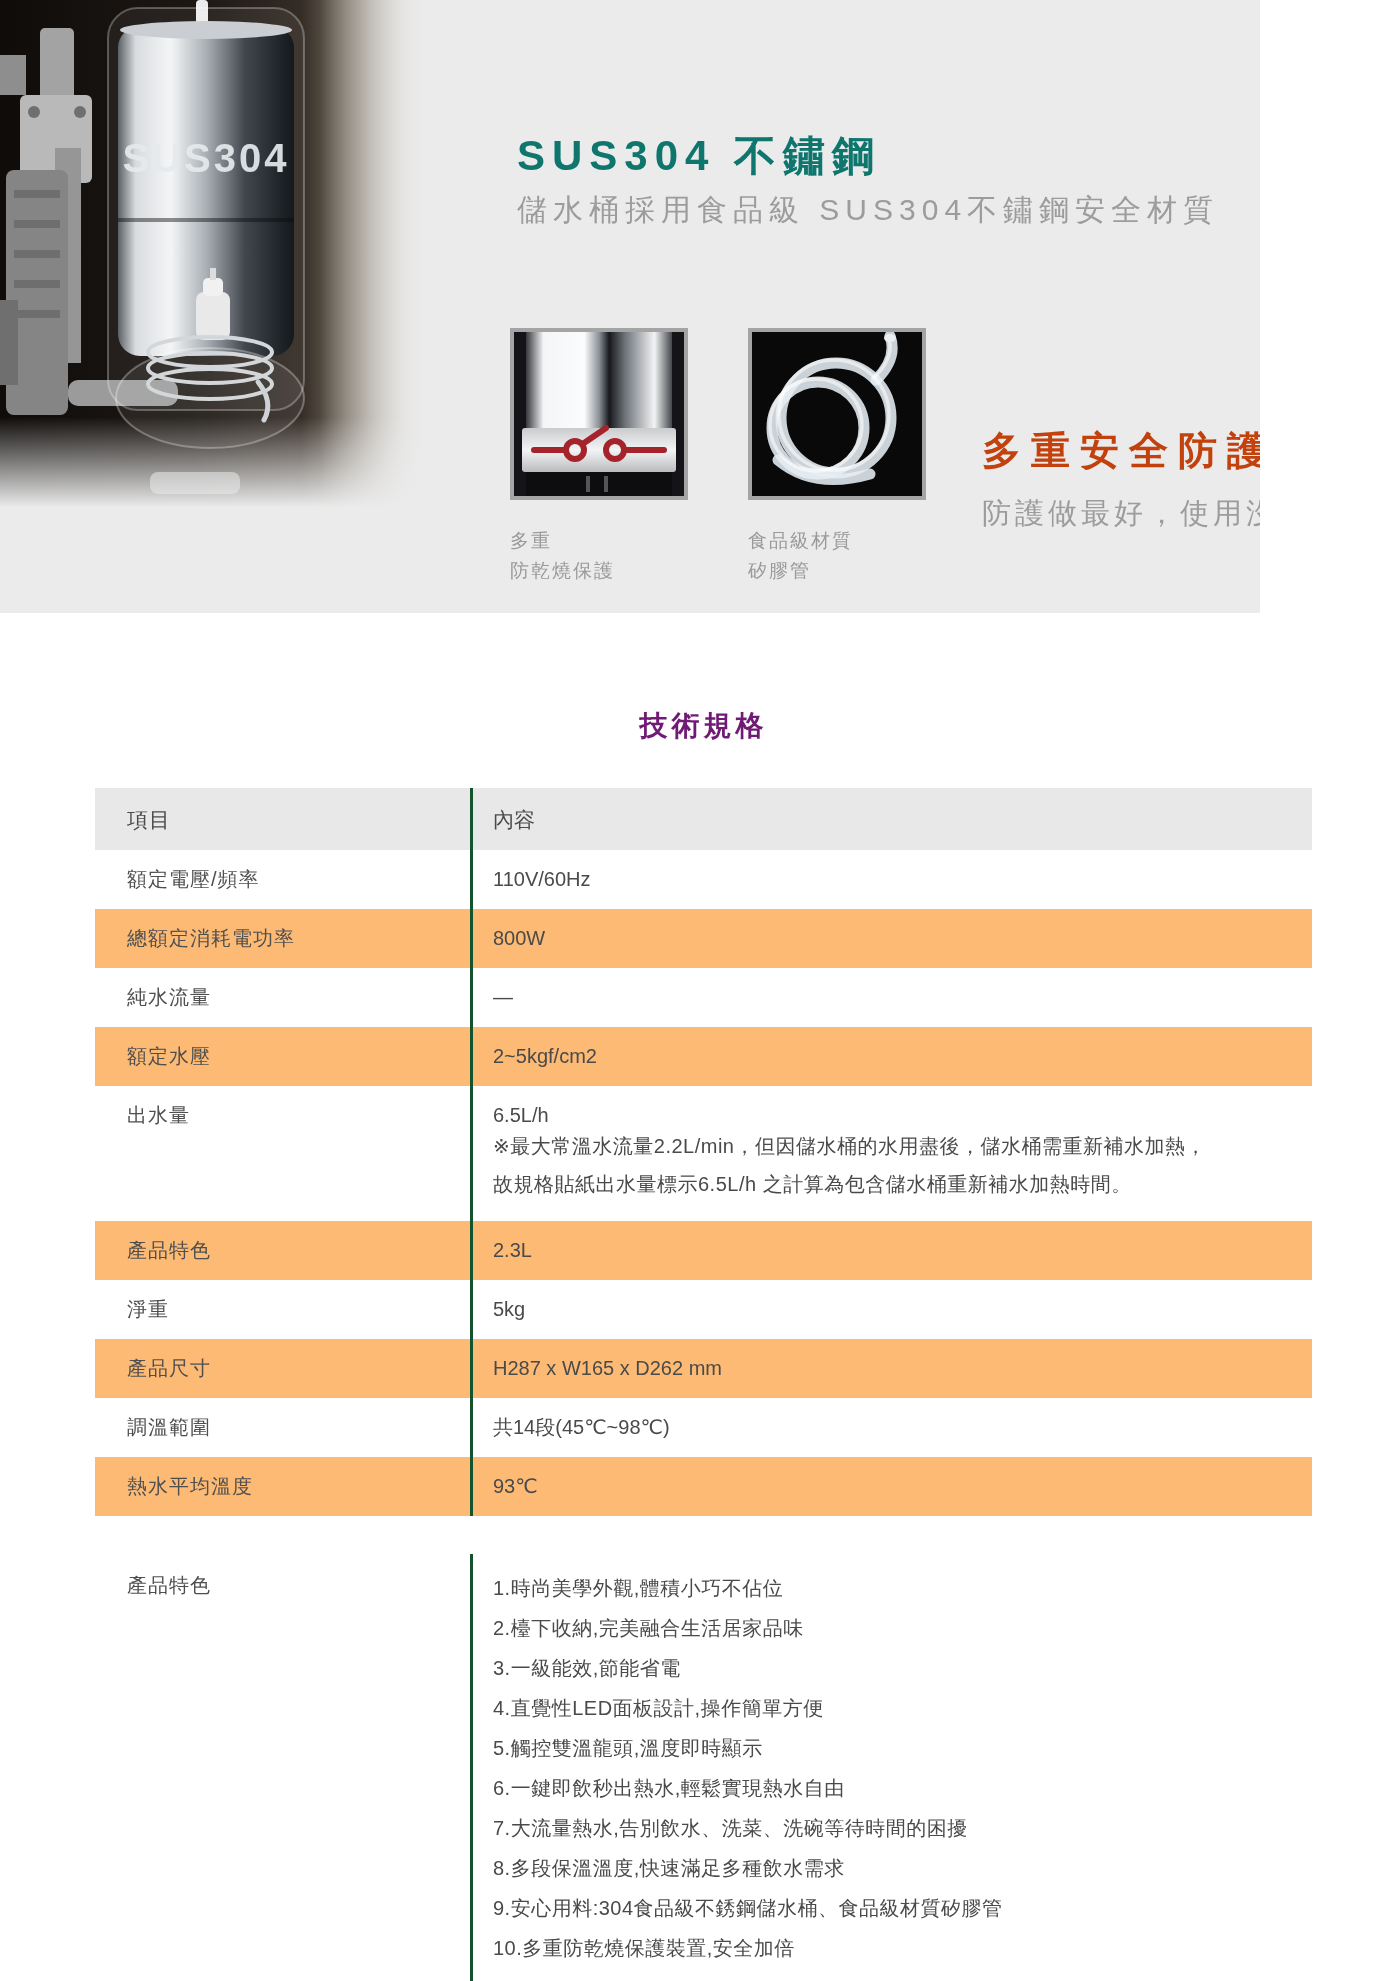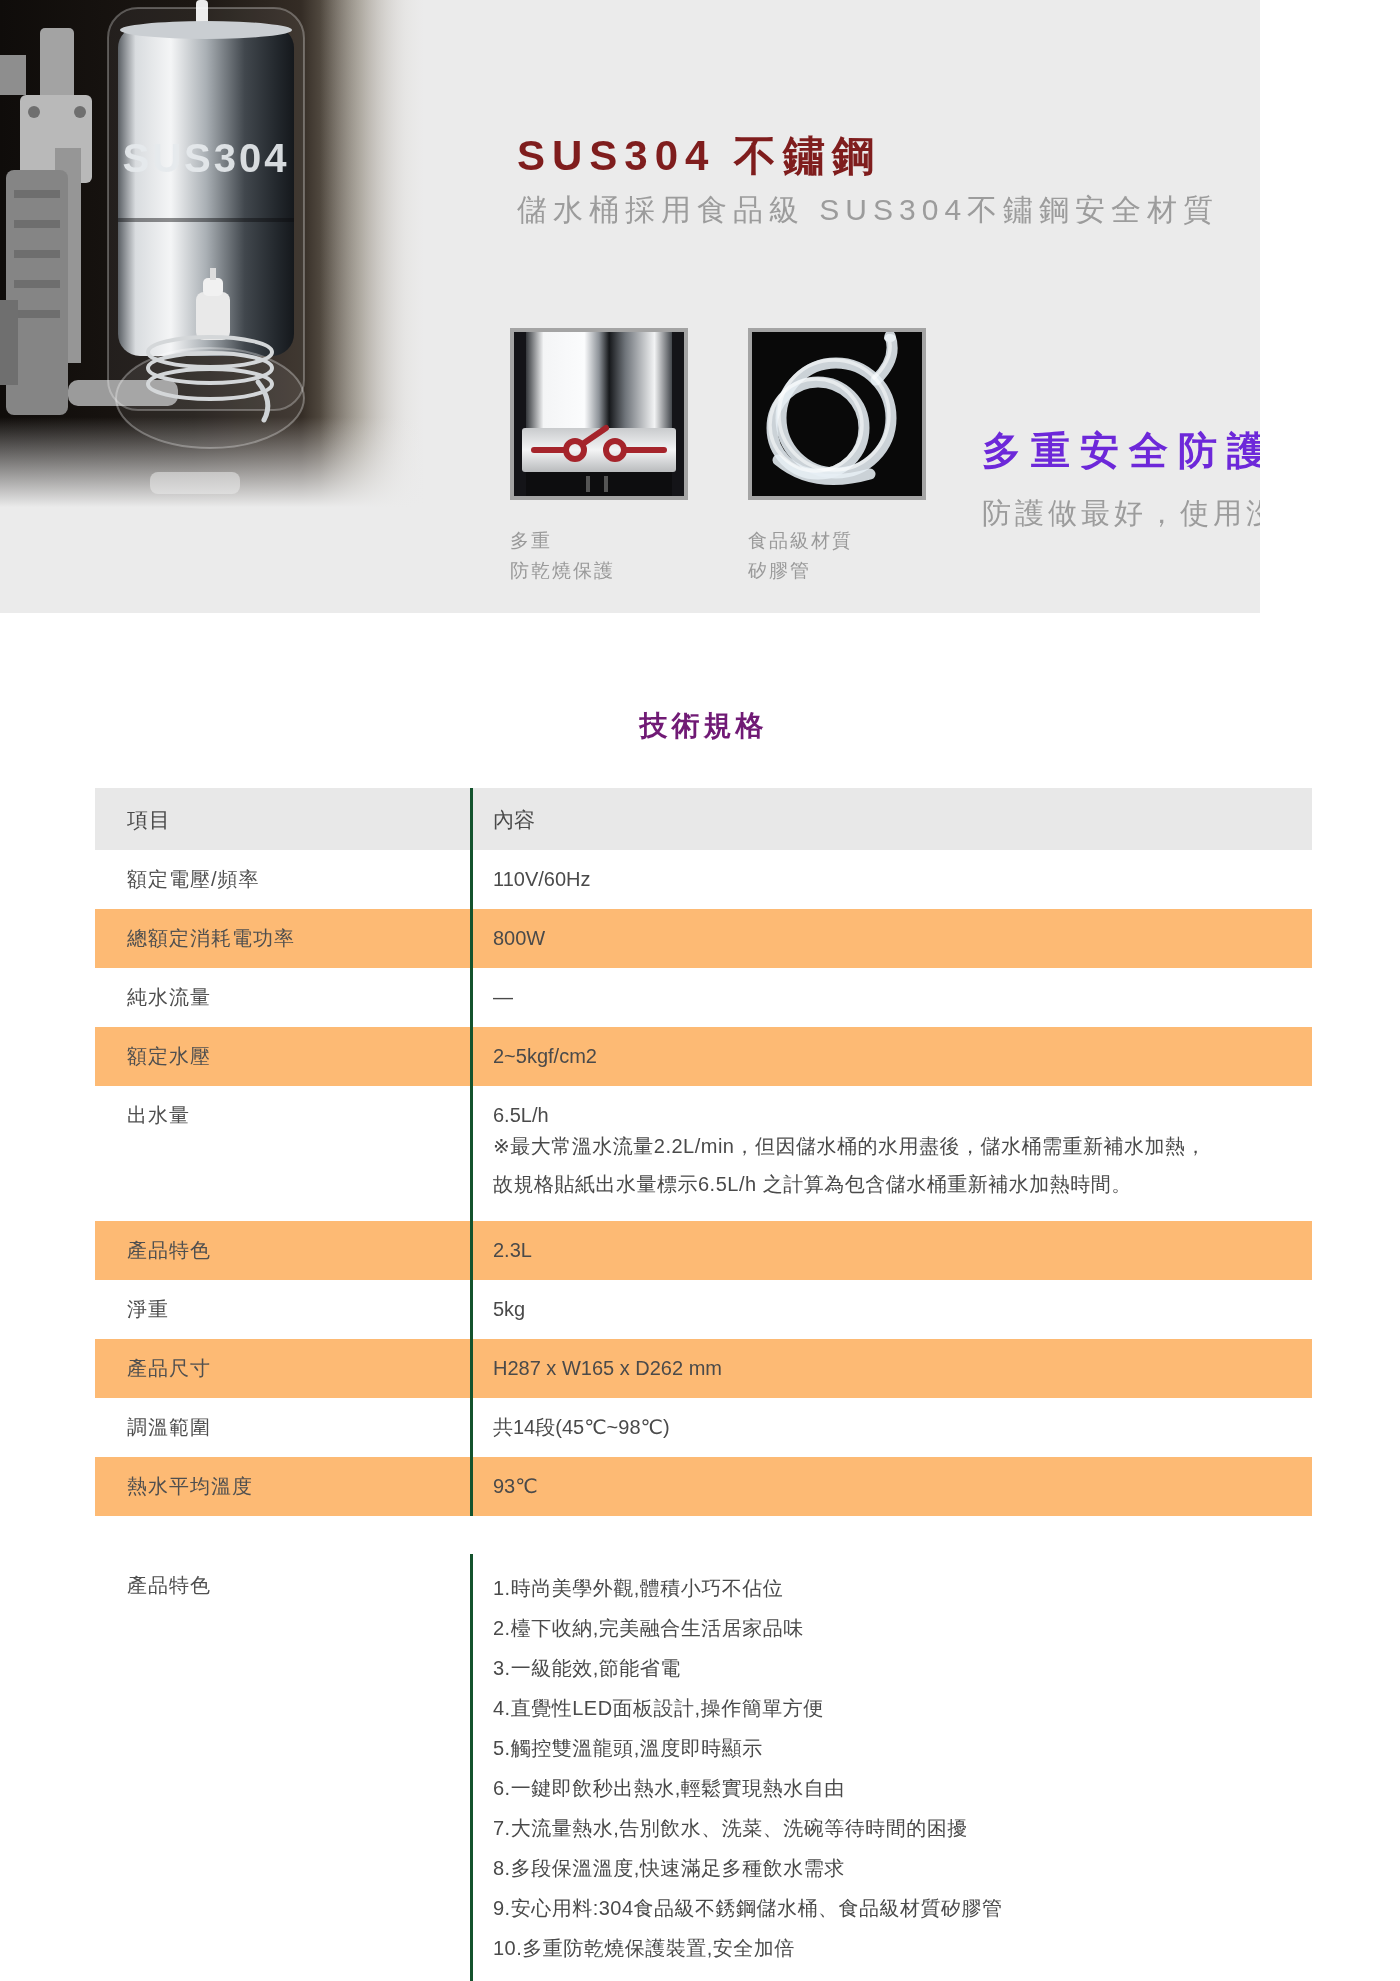--- a/index.html
+++ b/index.html
@@ -17,34 +17,34 @@
   .hero { position:relative; width:1260px; height:613px; background:#ebebeb; overflow:hidden; }
 
   .photo { position:absolute; left:0; top:0; width:430px; height:512px; }
   .photo svg { display:block; width:430px; height:512px; }
   .photo .fade-r { position:absolute; top:0; right:0; width:110px; height:100%;
     background:linear-gradient(90deg, rgba(235,235,235,0) 0%, #ebebeb 95%); }
   .photo .fade-b { position:absolute; left:0; bottom:0; width:100%; height:95px;
     background:linear-gradient(180deg, rgba(235,235,235,0) 0%, #ebebeb 95%); }
 
   .hero-title { position:absolute; left:517px; top:128px; font-size:42px; font-weight:bold;
-    color:#7f1d1d; letter-spacing:7px; white-space:nowrap; }
+    color:#0f766e; letter-spacing:7px; white-space:nowrap; }
   .hero-subtitle { position:absolute; left:517px; top:190px; font-size:30px;
     color:#9c9c9c; letter-spacing:6px; white-space:nowrap; }
 
   .thumb { position:absolute; width:178px; text-align:left; }
   .thumb-1 { left:510px; top:328px; }
   .thumb-2 { left:748px; top:328px; }
   .thumb .img { width:178px; height:172px; border:4px solid #a4a4a4; background:#111; }
   .thumb .img svg { display:block; width:170px; height:164px; }
   .thumb .cap { margin-top:26px; font-size:19px; line-height:30px; color:#9a9a9a;
     letter-spacing:2px; white-space:nowrap; }
 
   .safety { position:absolute; left:982px; top:424px; }
-  .safety .s-title { font-size:39px; font-weight:bold; color:#6d28d9; letter-spacing:10px; white-space:nowrap; }
+  .safety .s-title { font-size:39px; font-weight:bold; color:#c2410c; letter-spacing:10px; white-space:nowrap; }
   .safety .s-sub { margin-top:16px; font-size:29px; color:#9c9c9c; letter-spacing:4px; white-space:nowrap; }
 
   
   .specs { background:#ffffff; padding-top:90px; }
   .specs-heading { width:1217px; margin-left:95px; text-align:center;
     font-size:28px; line-height:46px; font-weight:bold; color:#701a75; letter-spacing:4px; }
 
   .spec-table { width:1217px; margin:39px 0 0 95px; }
   .t-row { display:flex; }
   .t-row.gray { background:#fdba74; }

